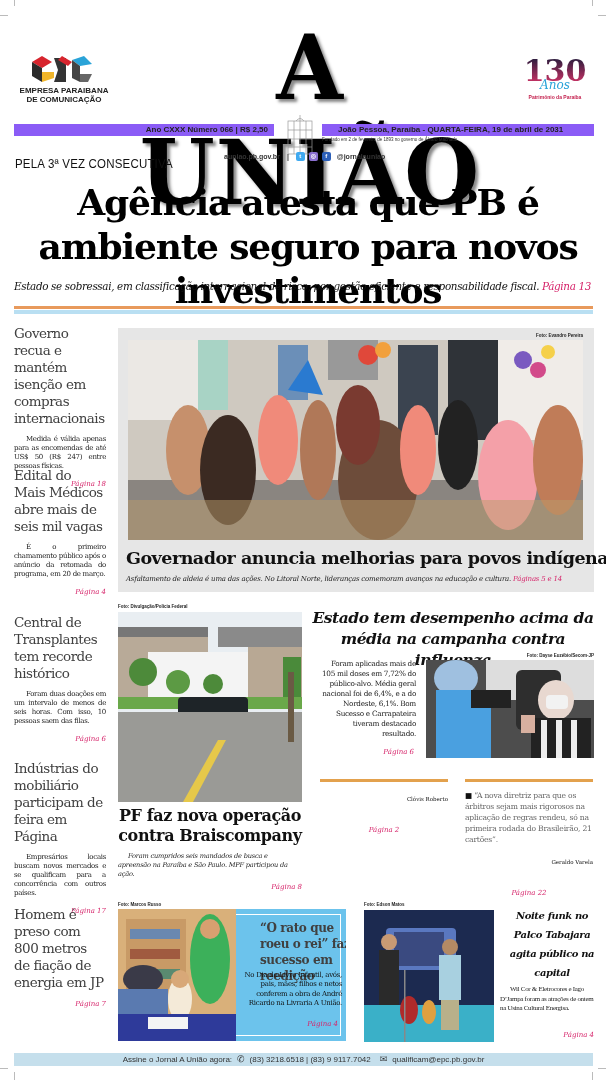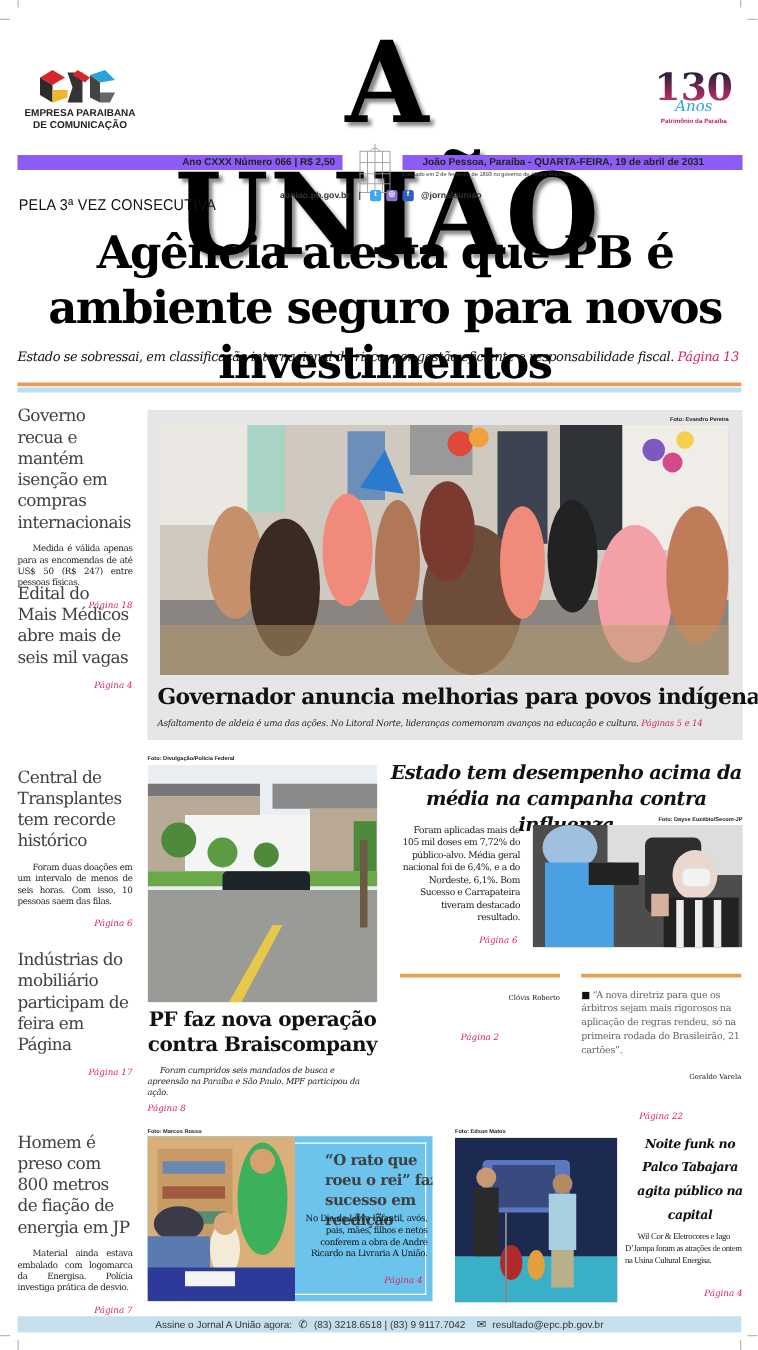--- a/index.html
+++ b/index.html
@@ -44,21 +44,21 @@
   .main-box { left: 118px; top: 328px; width: 476px; height: 264px; background: #e6e6e6; }
   .credit { font-family: "Liberation Sans", sans-serif; font-size: 4.5px; font-weight: bold; color: #222; }
   .main-photo { left: 128px; top: 340px; width: 455px; height: 200px; overflow: hidden; }
   .main-head { left: 126px; top: 548px; width: 460px; font-family: "DejaVu Serif", serif; font-weight: bold; font-size: 17.5px; letter-spacing: -0.5px; color: #111; white-space: nowrap; }
   .main-deck { left: 126px; top: 575px; width: 460px; font-family: "DejaVu Serif", serif; font-style: italic; font-size: 7px; color: #222; white-space: nowrap; letter-spacing: -0.2px; }
 
   
   .pf-photo { left: 118px; top: 612px; width: 184px; height: 190px; overflow: hidden; }
   .pf-head { left: 118px; top: 806px; width: 184px; text-align: center; font-family: "DejaVu Serif", serif; font-weight: bold; font-size: 16px; line-height: 20px; letter-spacing: -0.4px; }
   .pf-deck { left: 118px; top: 852px; width: 184px; font-family: "DejaVu Serif", serif; font-style: italic; font-size: 6.6px; line-height: 9px; color: #222; text-indent: 10px; letter-spacing: -0.2px; }
-  .pf-ref { left: 118px; top: 883px; width: 184px; text-align: left; font-size: 7px; }
+  .pf-ref { left: 118px; top: 883px; width: 184px; text-align: right; font-size: 7px; }
 
   
   .flu-head { left: 312px; top: 607px; width: 282px; text-align: center; font-family: "DejaVu Serif", serif; font-style: italic; font-size: 15.5px; line-height: 21px; letter-spacing: -0.5px; color: #111; }
   .flu-text { left: 320px; top: 659px; width: 96px; text-align: right; font-family: "DejaVu Serif", serif; font-size: 7.3px; line-height: 10px; color: #222; letter-spacing: -0.3px; }
   .flu-ref { left: 320px; top: 748px; width: 94px; text-align: right; font-size: 7px; }
   .flu-photo { left: 426px; top: 660px; width: 168px; height: 98px; overflow: hidden; }
 
   
   .quote { position: absolute; width: 128px; }
   .quote .qbar { height: 3px; background: #e3a14d; }
@@ -149,34 +149,35 @@
 <div class="abs rule-orange"></div>
 <div class="abs rule-blue"></div>
 
 <div class="brief" style="top:325px;">
   <h3>Governo recua e mantém isenção em compras internacionais</h3>
   <p>Medida é válida apenas para as encomendas de até US$ 50 (R$ 247) entre pessoas físicas.</p>
   <div class="ref pg">Página 18</div>
 </div>
 <div class="brief" style="top:467px;">
   <h3>Edital do Mais Médicos abre mais de seis mil vagas</h3>
+  <p>É o primeiro chamamento público após o anúncio da retomada do programa, em 20 de março.</p>
   <div class="ref pg">Página 4</div>
 </div>
 <div class="brief" style="top:614px;">
   <h3>Central de Transplantes tem recorde histórico</h3>
   <p>Foram duas doações em um intervalo de menos de seis horas. Com isso, 10 pessoas saem das filas.</p>
   <div class="ref pg">Página 6</div>
 </div>
 <div class="brief" style="top:760px;">
   <h3>Indústrias do mobiliário participam de feira em Página</h3>
+  <p>Empresários locais buscam novos mercados e se qualificam para a concorrência com outros países.</p>
   <div class="ref pg">Página 17</div>
 </div>
 <div class="brief" style="top:906px;">
   <h3>Homem é preso com 800 metros de fiação de energia em JP</h3>
-  <p>Material ainda estava embalado com logomarca da Energisa. Polícia investiga prática de desvio.</p>
   <div class="ref pg">Página 7</div>
 </div>
 
 <div class="abs main-box"></div>
 <div class="abs credit" style="left:470px;top:333px;width:113px;text-align:right;">Foto: Evandro Pereira</div>
 <div class="abs main-photo">
   <svg width="455" height="200" viewBox="0 0 455 200" preserveAspectRatio="none">
     <rect width="455" height="200" fill="#cfc9c0"></rect>
     <rect x="0" y="0" width="70" height="80" fill="#ebe8e4"></rect>
     <rect x="70" y="0" width="30" height="70" fill="#a8d3c5"></rect>
@@ -317,19 +318,19 @@
 </div>
 <h2 class="abs funk-head">Noite funk no Palco Tabajara agita público na capital</h2>
 <div class="abs funk-text">Wil Cor &amp; Eletrocores e Iago D’Jampa foram as atrações de ontem na Usina Cultural Energisa.</div>
 <div class="abs funk-ref pg">Página 4</div>
 
 <div class="abs footer">
   <span>Assine o Jornal A União agora:</span>
   <span style="font-size:9px;">✆</span>
   <span>(83) 3218.6518 | (83) 9 9117.7042</span>
   <span style="font-size:9px;margin-left:4px;">✉</span>
-  <span>resultado@epc.pb.gov.br</span>
+  <span>qualificam@epc.pb.gov.br</span>
 </div>
 
 <div class="crop" style="left:0;top:1068px;width:8px;height:1px;"></div>
 <div class="crop" style="left:598px;top:1068px;width:8px;height:1px;"></div>
 <div class="crop" style="left:14px;top:1072px;width:1px;height:8px;"></div>
 <div class="crop" style="left:592px;top:1072px;width:1px;height:8px;"></div>
 
 </body></html>

